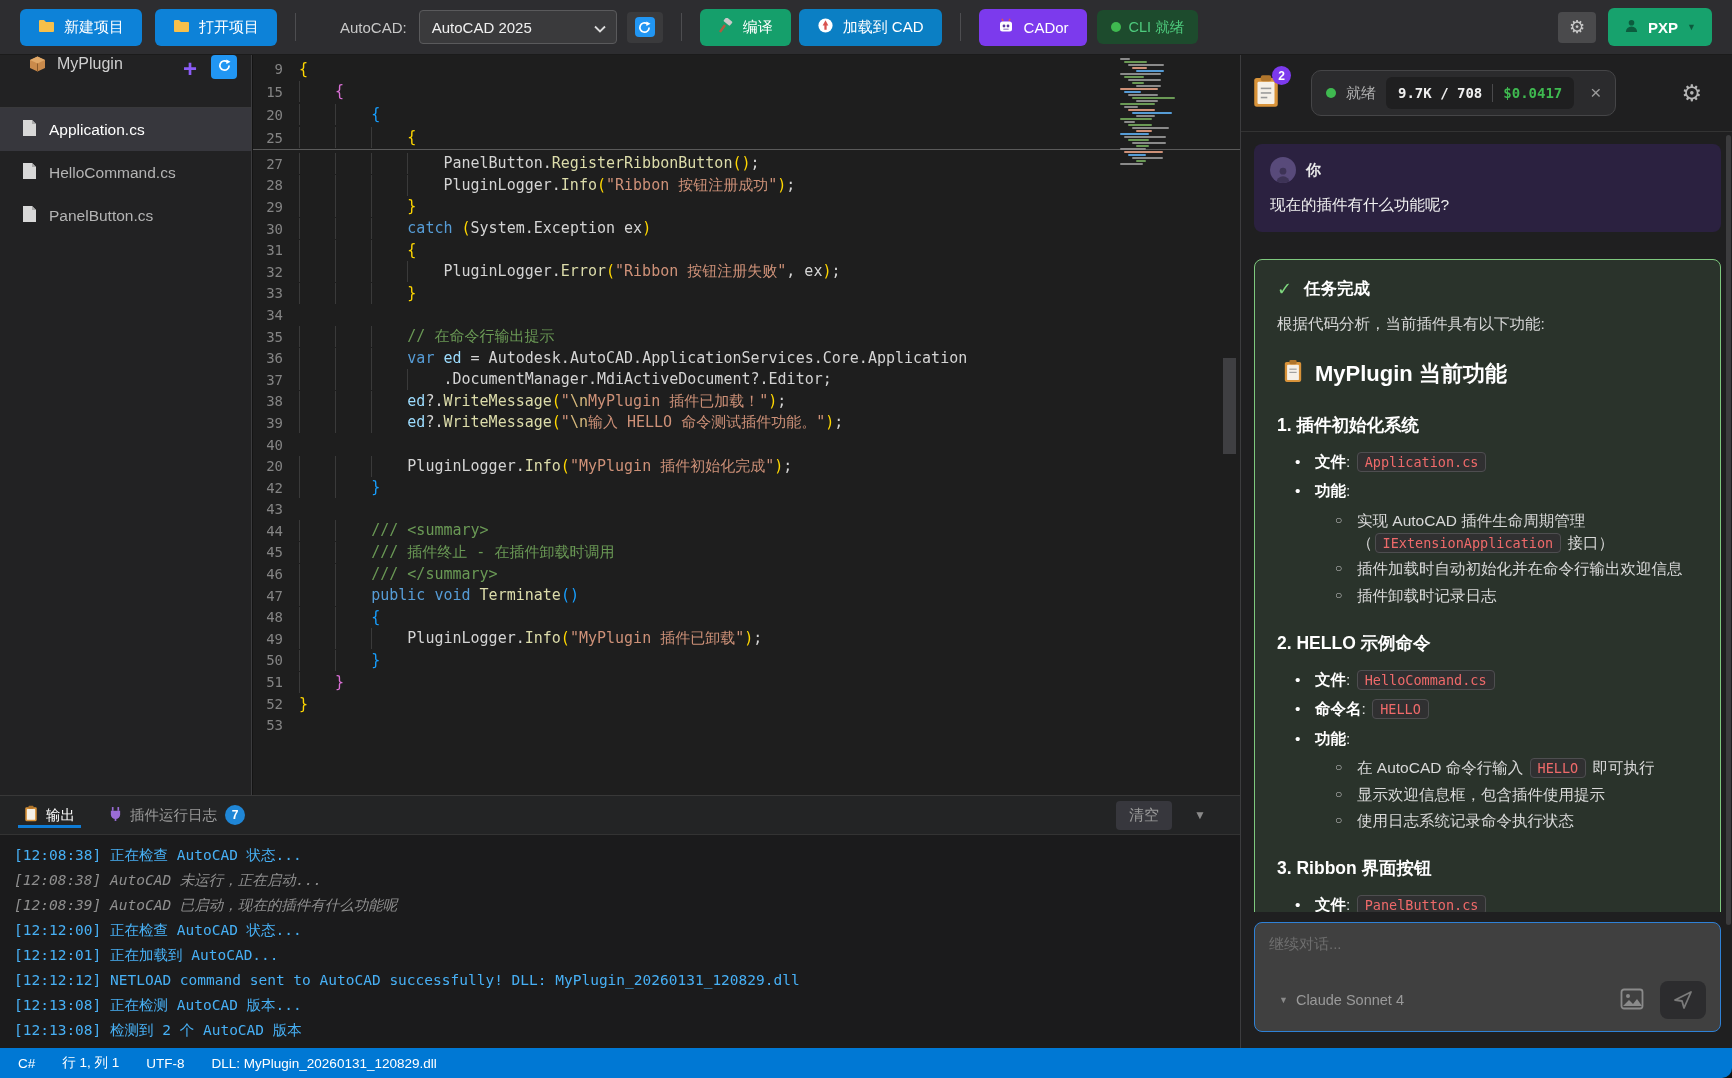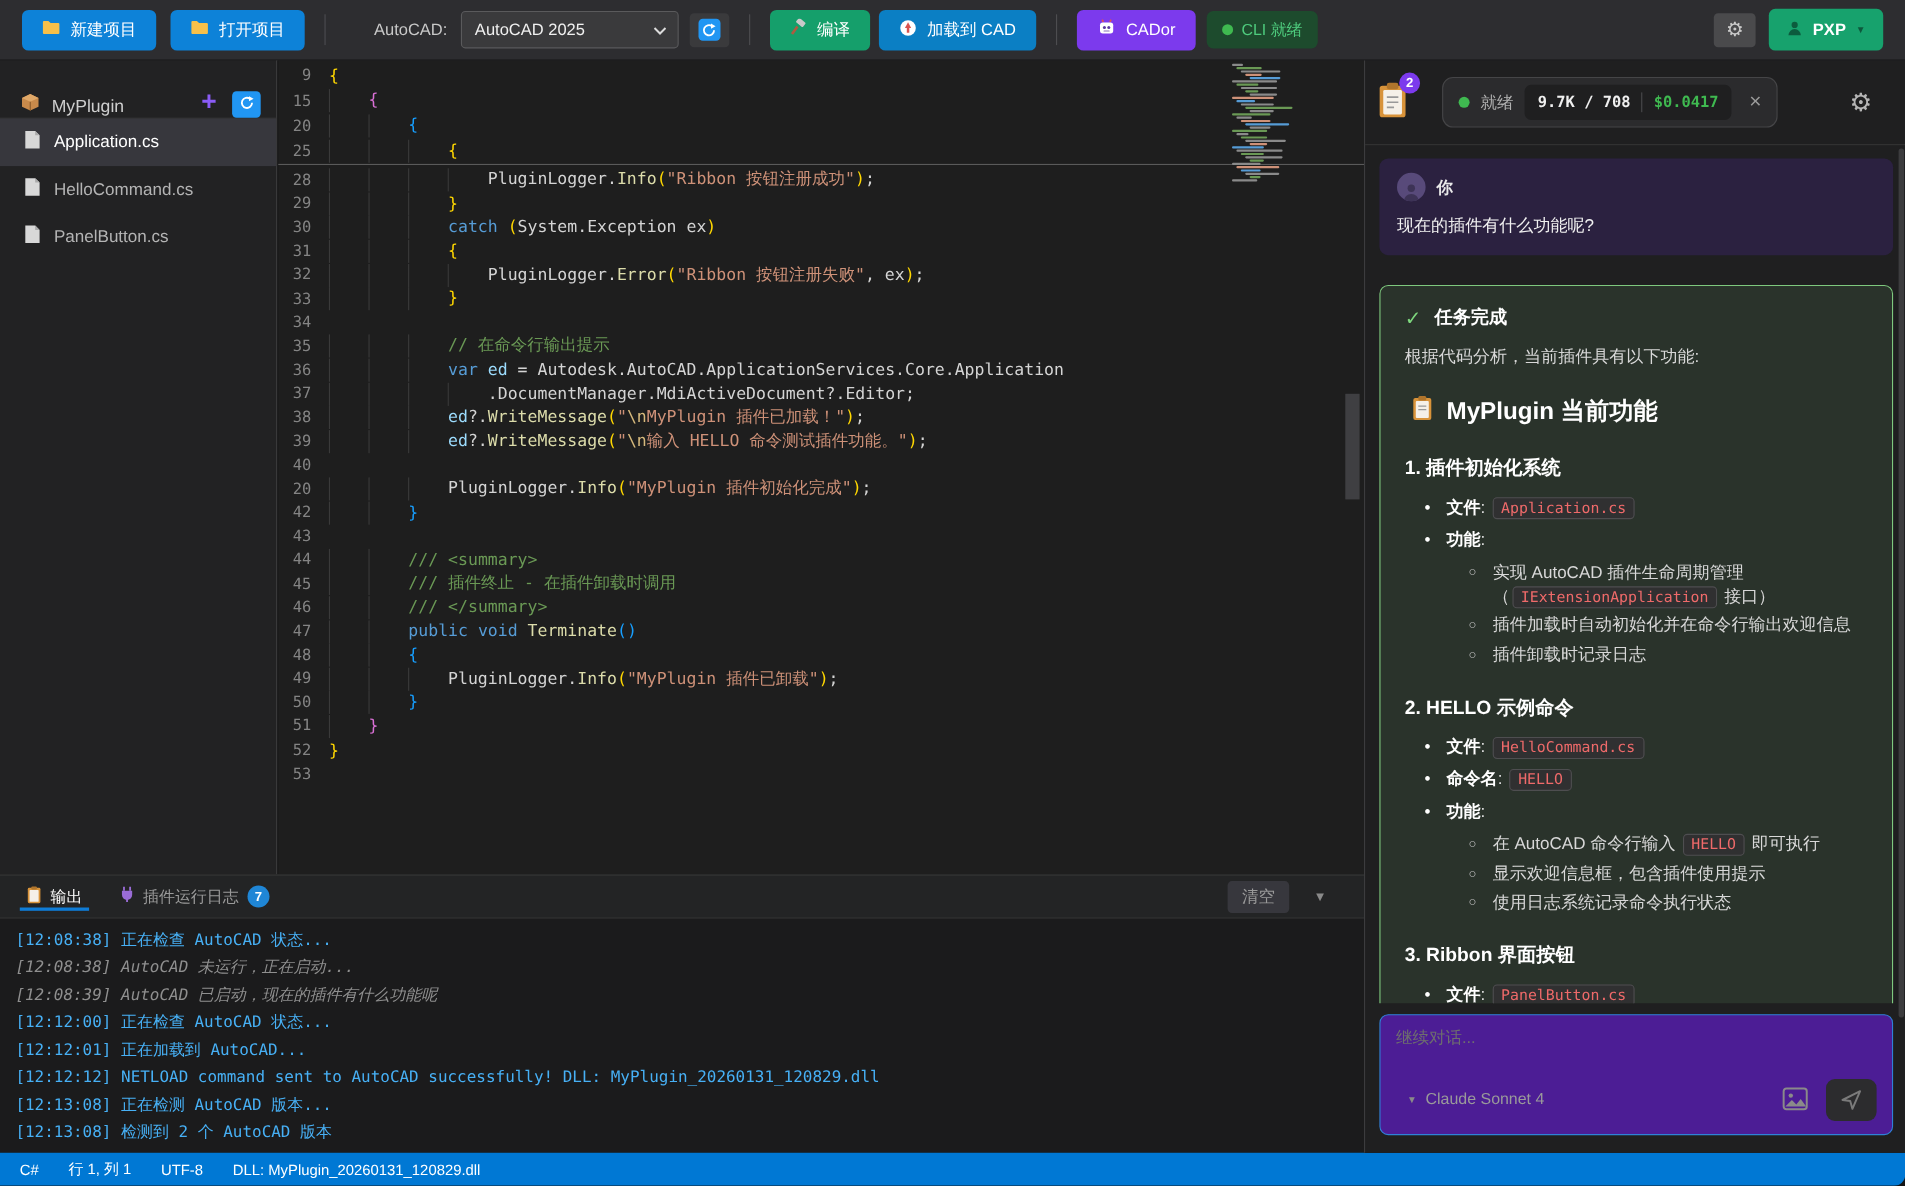--- a/index.html
+++ b/index.html
@@ -28,21 +28,21 @@
   .gear-btn { width:38px; height:31px; background:#4a4a4c; border-radius:4px; color:#c9c9c9;
               font-size:18px; display:flex; align-items:center; justify-content:center; border:none; cursor:pointer; }
   .account-btn { background:#17a26d; height:38px; border-radius:6px; display:flex; align-items:center;
                  gap:9px; padding:0 16px; color:#fff; font-size:15px; font-weight:bold; margin-left:12px;
                  margin-right:20px; border:none; cursor:pointer; }
   .caret-sm { font-size:9px; color:rgba(0,0,0,.45); }
 
   
   .sidebar { position:absolute; left:0; top:55px; width:252px; height:740px; background:#222223;
              border-right:1px solid #3c3c3e; }
-  .sb-header { height:52px; display:flex; align-items:flex-end; padding:0 14px 0 18px; }
+  .sb-header { height:52px; display:flex; align-items:flex-start; padding:0 14px 0 18px;margin-left:10px; }
   .sb-title { color:#cfcfcf; font-size:16px; margin-left:10px; flex:1; }
   .sb-plus { color:#8b5cf6; font-size:24px; font-weight:bold; background:none; border:none;
              cursor:pointer; padding:0 8px; }
   .sb-sync { width:26px; height:24px; background:#2196f3; border-radius:4px; border:none; cursor:pointer;
              display:flex; align-items:center; justify-content:center; margin-left:6px; }
   .sb-sep { height:1px; background:#39393b; }
   .file-row { height:43px; display:flex; align-items:center; padding-left:22px; gap:12px;
               color:#b4b4b4; font-size:15.5px; cursor:pointer; }
   .file-row.active { background:#37373d; color:#ffffff; }
 
@@ -124,21 +124,21 @@
   .sec-h2 { color:#ffffff; font-size:17.5px; font-weight:bold; margin:24px 0 14px; }
   .bullet-row { display:flex; align-items:flex-start; margin:7px 0 7px 18px; font-size:15.5px; color:#e0e0e0; line-height:1.45; }
   .blt { width:20px; flex:none; color:#ffffff; }
   .b-label { font-weight:bold; color:#ffffff;text-align:right; }
   .sub-row { display:flex; align-items:flex-start; margin:5px 0 5px 58px; font-size:15.5px;
              color:#d8d8d8; line-height:1.4; }
   .circ { width:22px; flex:none; color:#c0c0c0; font-size:12px; padding-top:2px; }
   .chip { font-family:"DejaVu Sans Mono",monospace; font-size:13.5px; color:#ef6a6a; background:#303031;
           border:1px solid #4e4e50; border-radius:4px; padding:1px 7px; margin:0 2px; white-space:nowrap; }
   .input-area { flex:none; padding:10px 11px 16px 13px; }
-  .chat-input-box { height:110px; border:1.5px solid #2f81d6; border-radius:8px; background:#4c1d95;
+  .chat-input-box { height:110px; border:1.5px solid #2f81d6; border-radius:8px; background:#404040;
                     padding:12px 14px; display:flex; flex-direction:column; justify-content:space-between; }
   .chat-input { background:transparent; border:none; outline:none; color:#e0e0e0; font-size:15px; width:100%;
                 font-family:"Liberation Sans","DejaVu Sans",sans-serif; }
   .chat-input::placeholder { color:#6e6e6e; }
   .input-bottom { display:flex; align-items:center; }
   .model-sel { display:flex; align-items:center; gap:8px; color:#9a9a9a; font-size:14.5px;
                background:none; border:none; cursor:pointer; margin-left:10px; }
   .model-caret { font-size:9px; color:#8a8a8a; }
   .img-btn { margin-left:auto; background:none; border:none; cursor:pointer; padding:4px; }
   .send-btn { width:46px; height:38px; background:#2c2c2e; border:none; border-radius:8px; margin-left:12px;
@@ -298,20 +298,24 @@
       <div class="code-row">
         <span class="ln">20</span>
         <span class="lc"><span class="ig"></span><span class="ig"></span><span class="tk-b3">{</span></span>
       </div>
       <div class="code-row">
         <span class="ln">25</span>
         <span class="lc"><span class="ig"></span><span class="ig"></span><span class="ig"></span><span class="tk-b1">{</span></span>
       </div>
     </div>
   <div id="code-lines" class="lines">
+      <div class="code-row">
+        <span class="ln">27</span>
+        <span class="lc"><span class="ig"></span><span class="ig"></span><span class="ig"></span><span class="ig"></span><span class="tk-d">PanelButton.</span><span class="tk-m">RegisterRibbonButton</span><span class="tk-b1">()</span><span class="tk-d">;</span></span>
+      </div>
       <div class="code-row">
         <span class="ln">28</span>
         <span class="lc"><span class="ig"></span><span class="ig"></span><span class="ig"></span><span class="ig"></span><span class="tk-d">PluginLogger.</span><span class="tk-m">Info</span><span class="tk-b1">(</span><span class="tk-s">"Ribbon 按钮注册成功"</span><span class="tk-b1">)</span><span class="tk-d">;</span></span>
       </div>
       <div class="code-row">
         <span class="ln">29</span>
         <span class="lc"><span class="ig"></span><span class="ig"></span><span class="ig"></span><span class="tk-b1">}</span></span>
       </div>
       <div class="code-row">
         <span class="ln">30</span>

